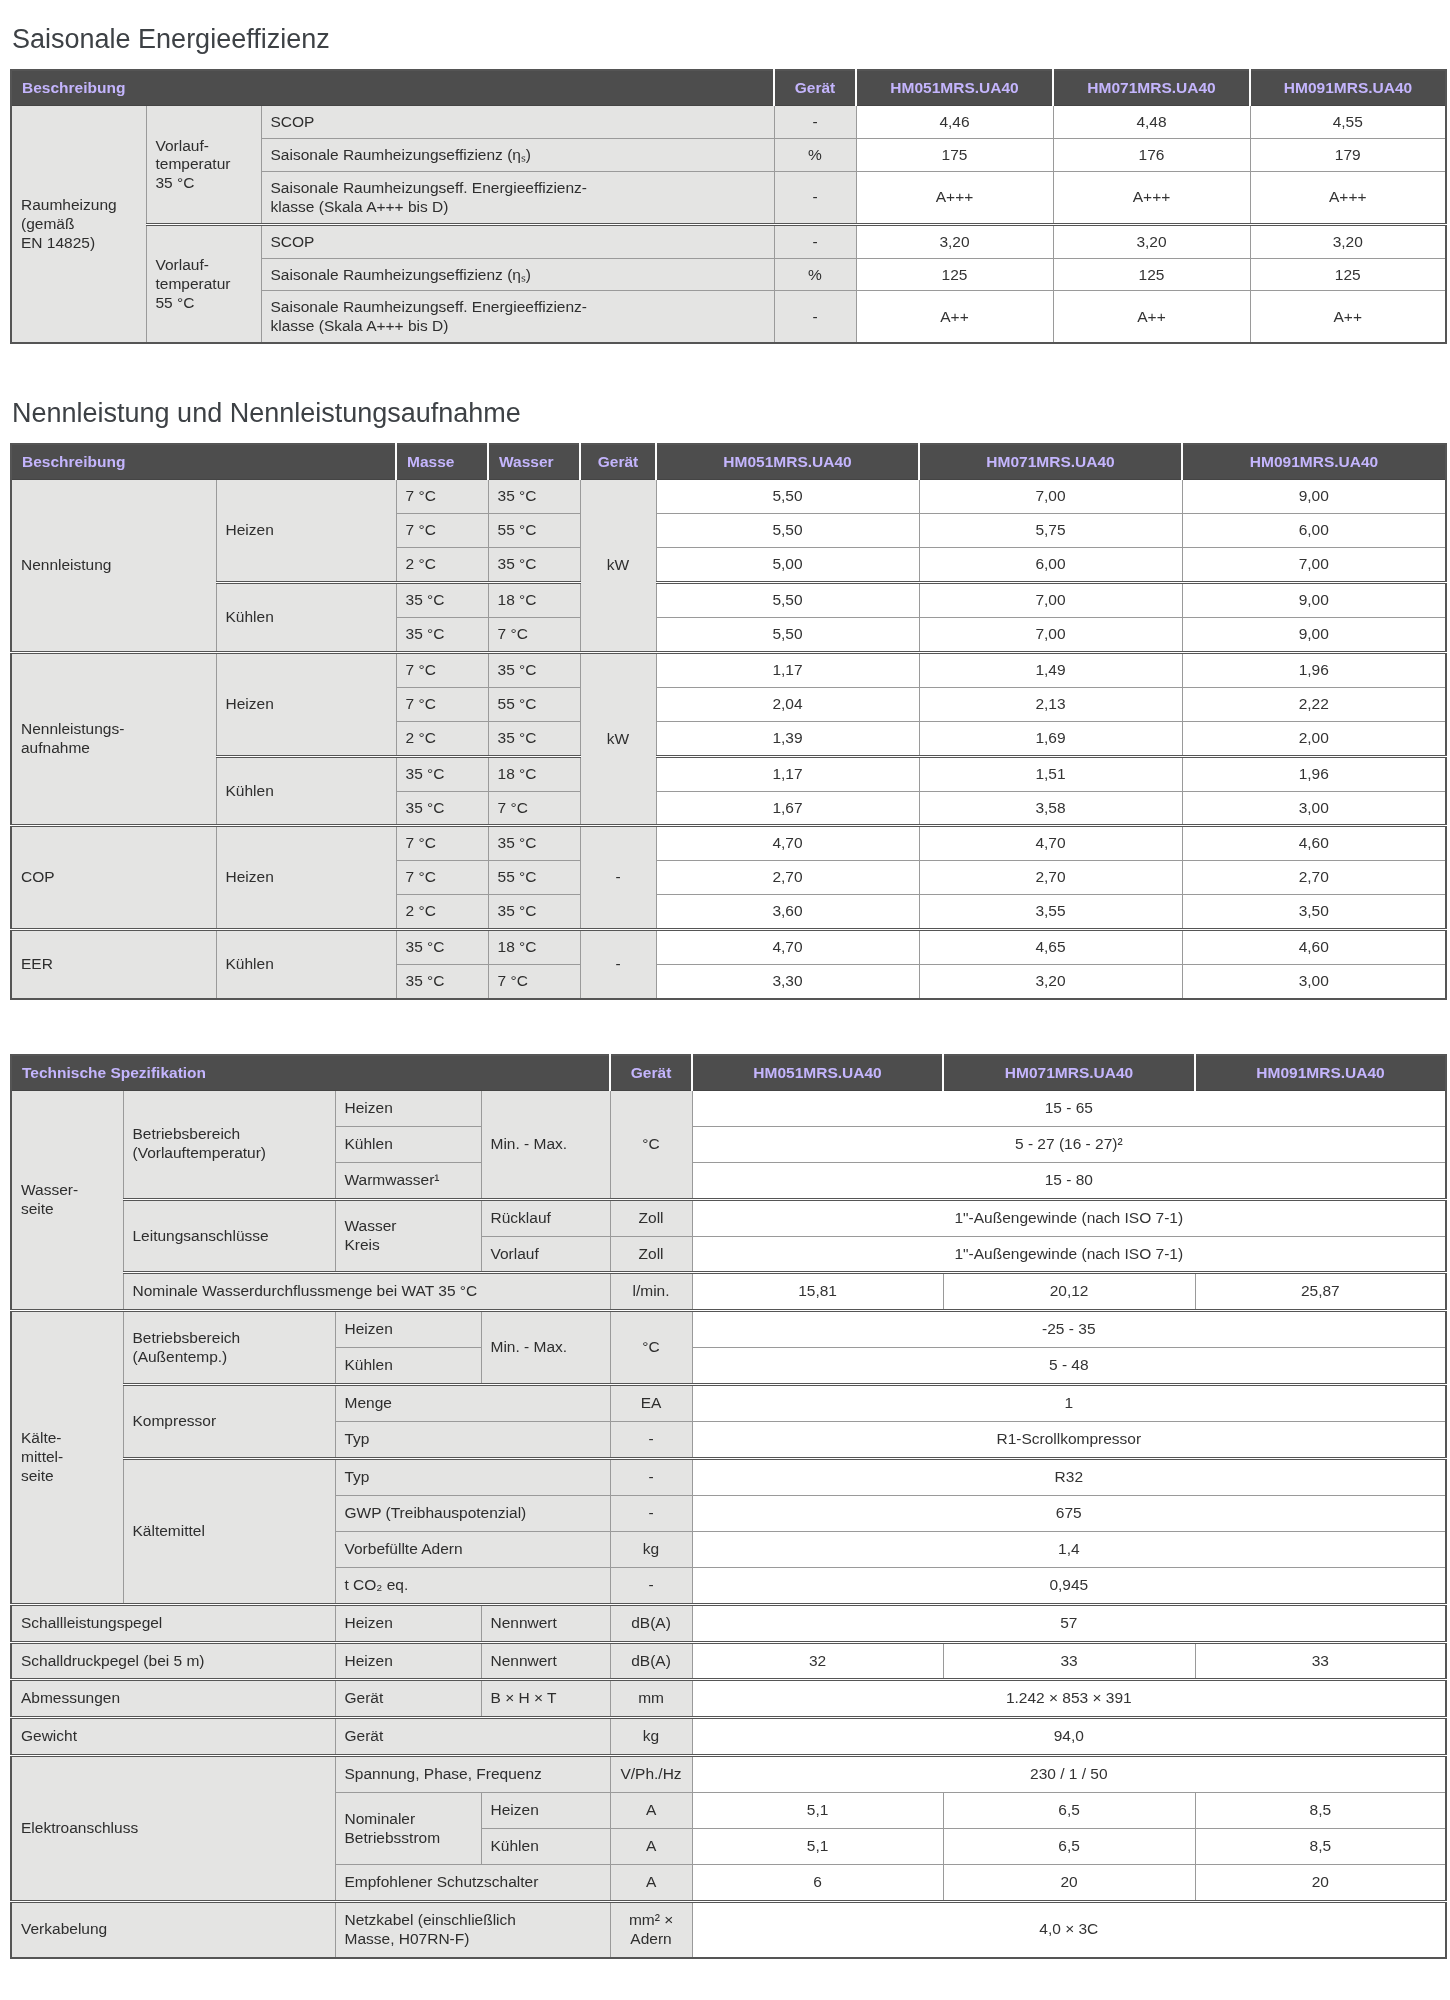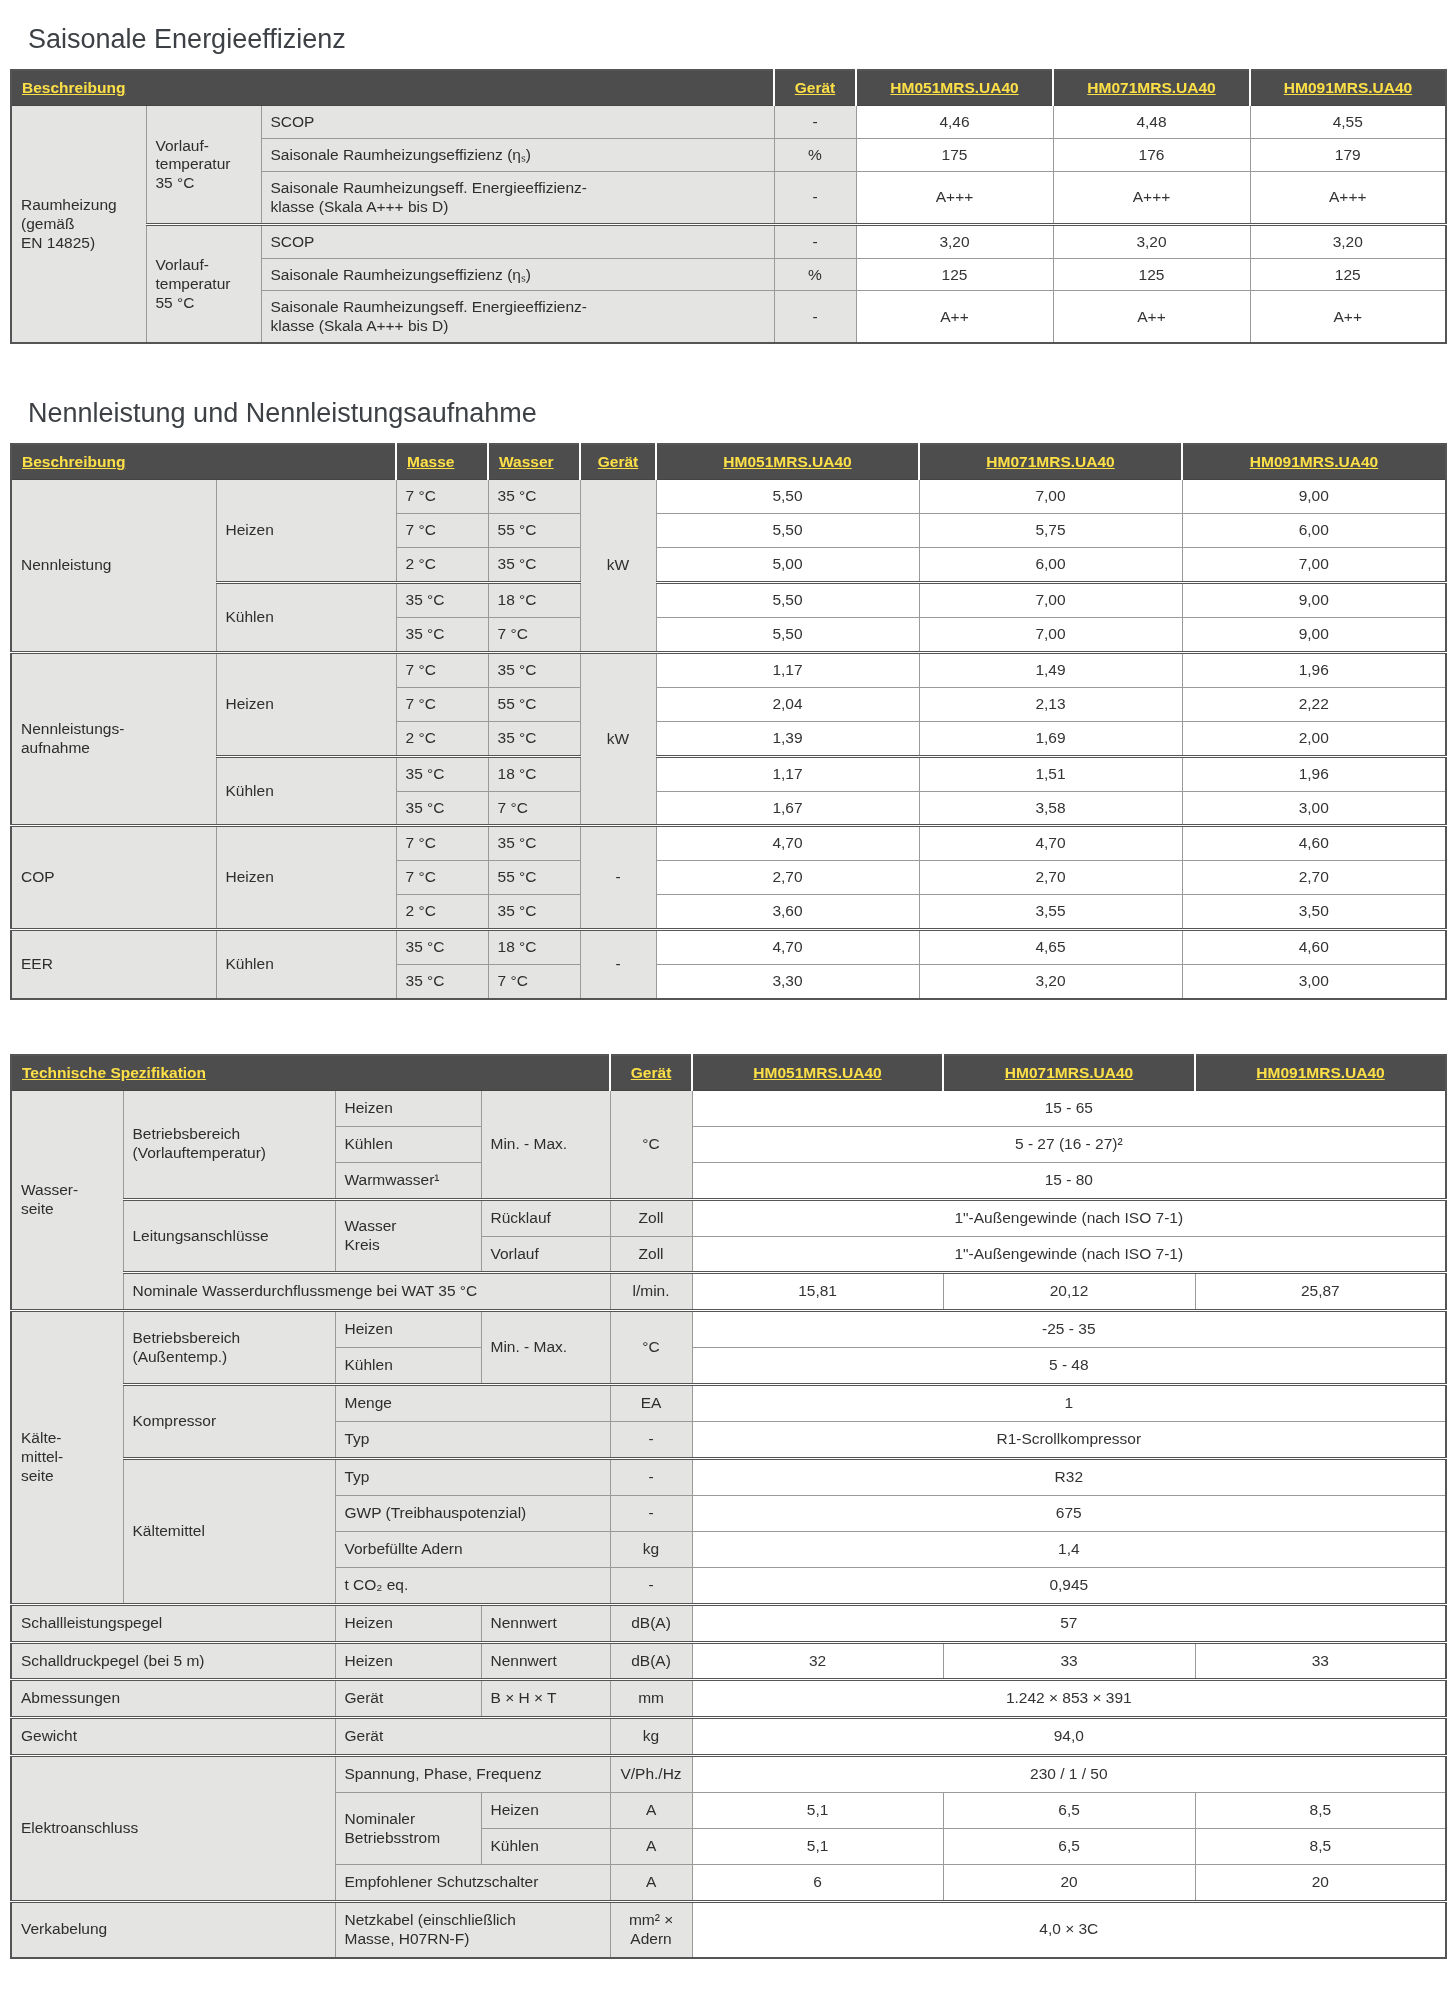--- a/index.html
+++ b/index.html
@@ -7,35 +7,34 @@
     width:1450px; height:2000px;
     font-family:"Liberation Sans", sans-serif;
     color:#2e2e2e;
     overflow:hidden;
   }
   .page { box-sizing:border-box; padding:24px 8px 0 10px; }
   .section { margin-bottom:0; }
   .section + .section { margin-top:54px; }
   h2.title {
     font-size:27px; font-weight:400; color:#3d4145;
-    margin:0 0 14px 18px; line-height:1.15;
+    margin:0 0 14px 2px; line-height:1.15;
   }
   table {
     border-collapse:collapse; table-layout:fixed;
     width:1435px;
     border:2px solid #555555;
   }
   th {
-    background:#4d4d4d; color:#fde047;
+    background:#4d4d4d; color:#c4b5fd;
     font-size:15.5px; font-weight:bold;
     padding:8px 10px; text-align:center;
     border-left:2px solid #fdfdfd;
     border-bottom:1px solid #444444;
     overflow:hidden;
-    text-decoration:underline;
   }
   th:first-child { border-left:none; }
   th.k-hl { text-align:left; }
   td {
     border:1px solid #9a9a9a;
     font-size:15.5px; line-height:1.22;
     padding:7px 9px;
     background:#ffffff; text-align:center; vertical-align:middle;
     white-space:pre-line; overflow:hidden;
   }

